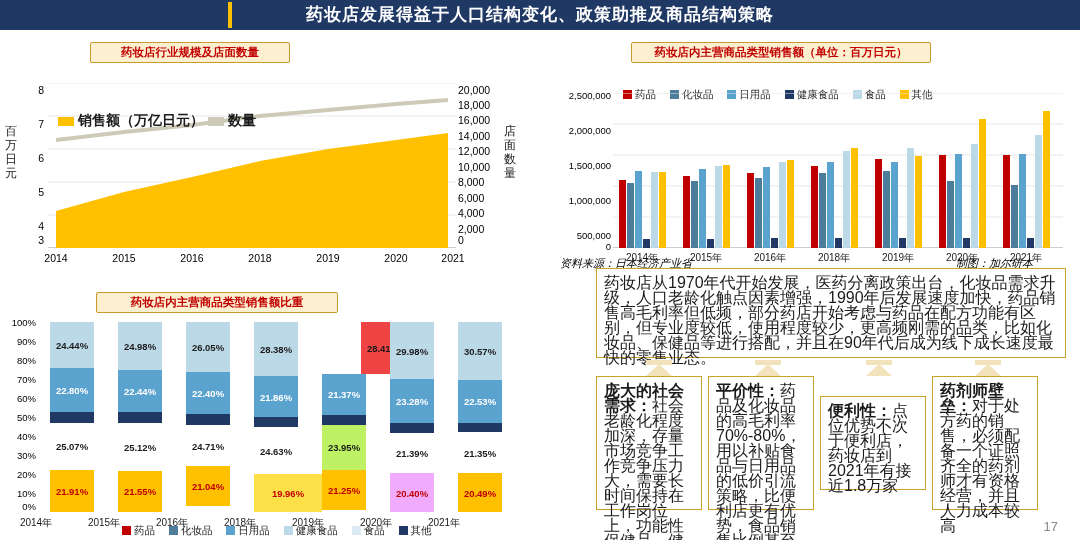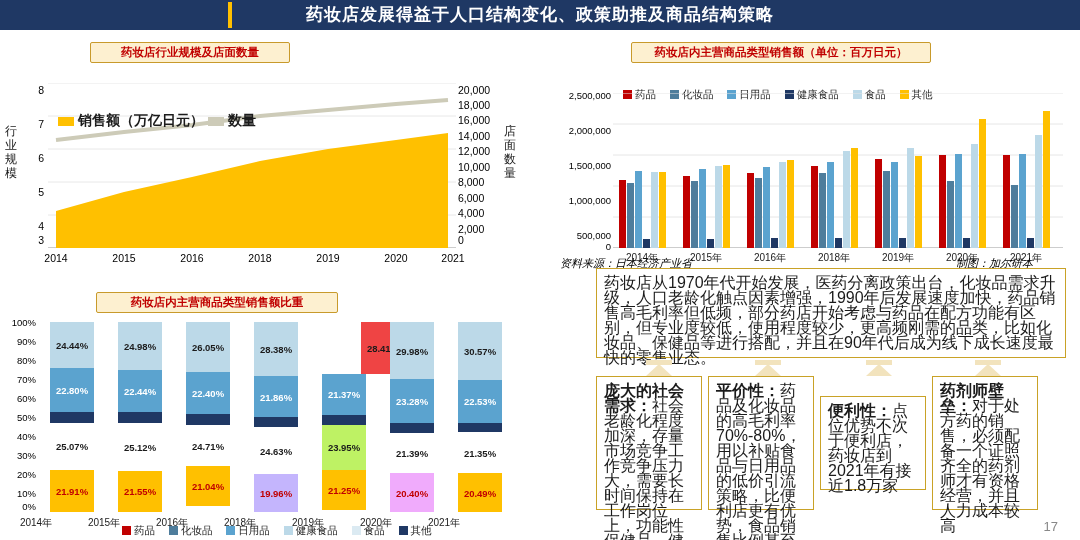--- a/index.html
+++ b/index.html
@@ -89,21 +89,21 @@
   <div class="pill" style="left:72px;top:4px;width:198px;">药妆店行业规模及店面数量</div>
 
   <div class="tick l" style="left:4px;top:46px;width:22px;">8</div>
   <div class="tick l" style="left:4px;top:80px;width:22px;">7</div>
   <div class="tick l" style="left:4px;top:114px;width:22px;">6</div>
   <div class="tick l" style="left:4px;top:148px;width:22px;">5</div>
   <div class="tick l" style="left:4px;top:182px;width:22px;">4</div>
   <div class="tick l" style="left:4px;top:196px;width:22px;">3</div>
 
   <div class="vert-label" style="left:-14px;top:86px;">
-    <span style="word-break:break-all;">行业规模</span>
+    <span style="word-break:break-all;">百万日元</span>
   </div>
 
   <div class="vert-label" style="left:485px;top:86px;">
     <span style="word-break:break-all;">店面数量</span>
   </div>
 
   <div class="tick r" style="left:440px;top:46px;width:42px;">20,000</div>
   <div class="tick r" style="left:440px;top:61px;width:42px;">18,000</div>
   <div class="tick r" style="left:440px;top:76px;width:42px;">16,000</div>
   <div class="tick r" style="left:440px;top:92px;width:42px;">14,000</div>
@@ -308,21 +308,21 @@
       <div class="seg" style="height:53.9px;background:#bcd9e8;">
           <span>28.38%</span>
         </div>
       <div class="seg" style="height:41.5px;background:#5ba3cf;">
           <span style="color:#fff;">21.86%</span>
         </div>
       <div class="seg" style="height:9.8px;background:#1f3864;"></div>
       <div class="seg" style="height:46.8px;background:#ffffff;">
           <span>24.63%</span>
         </div>
-      <div class="seg" style="height:37.9px;background:#c4b5fd;">
+      <div class="seg" style="height:37.9px;background:#fde047;padding-left:24px;">
           <span style="color:#c00000;">19.96%</span>
         </div>
     </div>
 
     <div class="stack-col" style="left:280px;height:190px;">
       <div class="seg" style="height:52px;background:#ef4444;margin-left:39px;">
           <span>28.41%</span>
         </div>
       <div class="seg" style="height:40.6px;background:#5ba3cf;">
           <span style="color:#fff;">21.37%</span>

